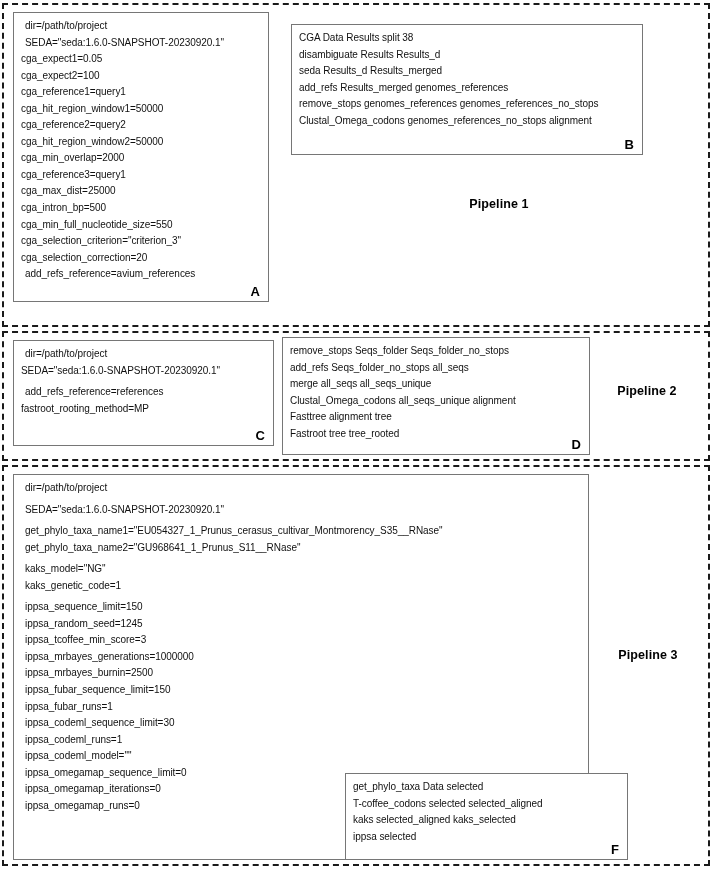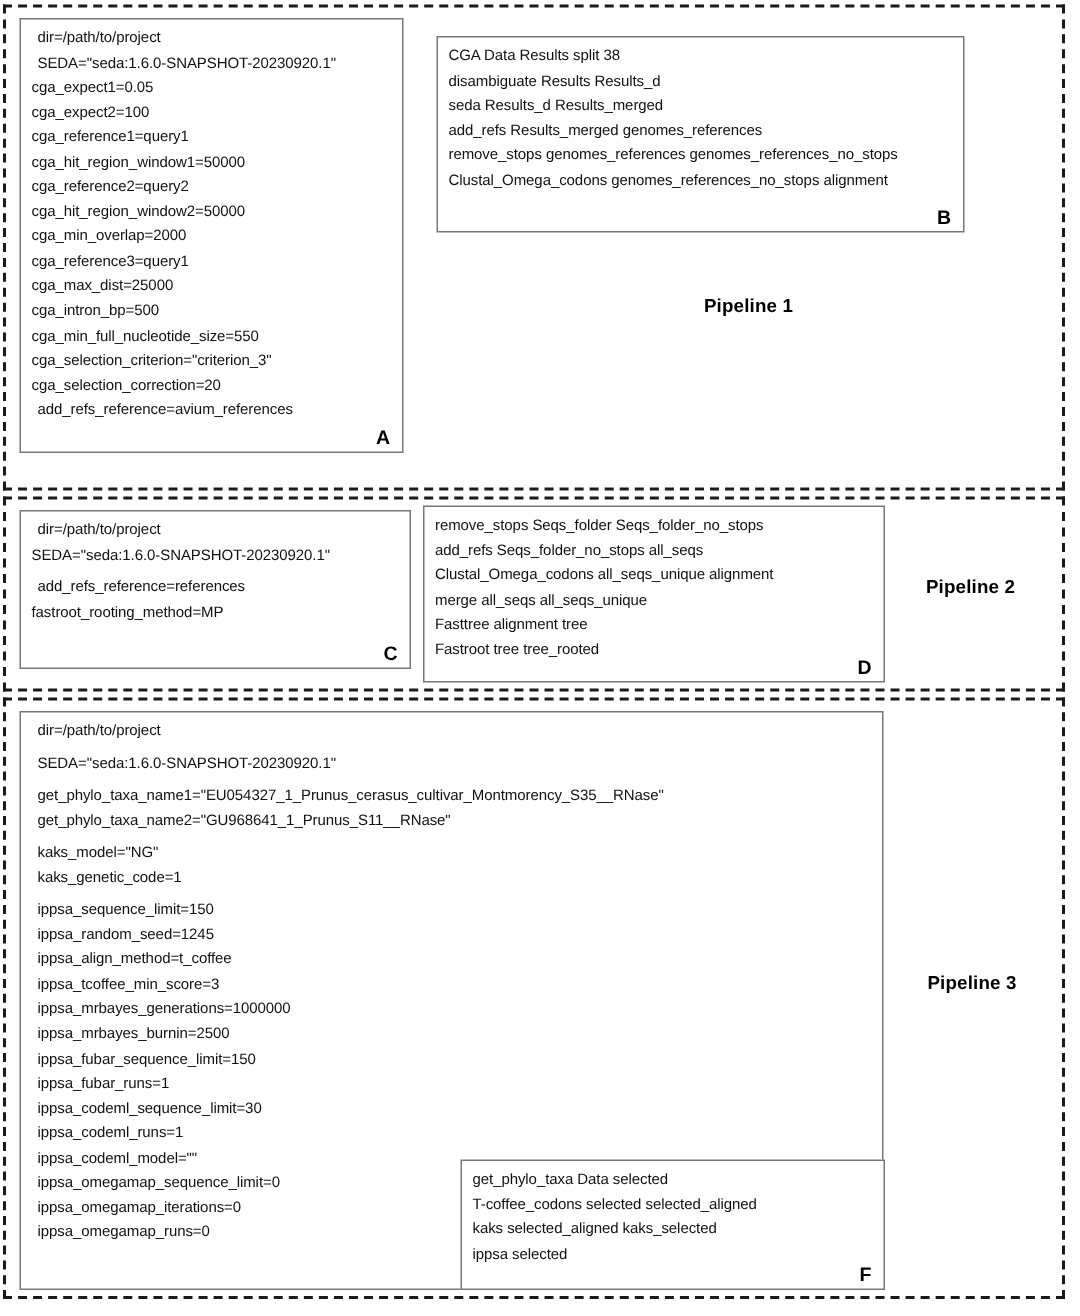--- a/index.html
+++ b/index.html
@@ -97,21 +97,21 @@
   #panel-d { left: 278px; top: 4px;  width: 308px; height: 118px; }
   #pipeline-2 .pipeline-label { left: 586px; top: 51px; width: 114px; }
 
   
   #pipeline-3 { height: 401px; }
   #panel-e { left: 9px;   top: 7px;   width: 576px; height: 386px; }
   #panel-f { left: 303px; top: 306px; width: 283px; height: 87px; }
   #pipeline-3 .pipeline-label { left: 586px; top: 181px; width: 116px; }
 
   
-  #panel-f { z-index: 5; }
+  #panel-f { z-index: 5; margin-left: 38px; }
 </style>
 </head>
 <body>
 
 <div class="figure">
 
   <div class="pipeline" id="pipeline-1">
 
     <div class="panel" id="panel-a">
       <div class="panel-lines">
@@ -159,22 +159,22 @@
         <div class="code-line indent">add_refs_reference=references</div>
         <div class="code-line">fastroot_rooting_method=MP</div>
       </div>
       <div class="panel-letter">C</div>
     </div>
 
     <div class="panel" id="panel-d">
       <div class="panel-lines">
         <div class="code-line">remove_stops Seqs_folder Seqs_folder_no_stops</div>
         <div class="code-line">add_refs Seqs_folder_no_stops all_seqs</div>
+        <div class="code-line">merge all_seqs all_seqs_unique</div>
         <div class="code-line">Clustal_Omega_codons all_seqs_unique alignment</div>
-        <div class="code-line">merge all_seqs all_seqs_unique</div>
         <div class="code-line">Fasttree alignment tree</div>
         <div class="code-line">Fastroot tree tree_rooted</div>
       </div>
       <div class="panel-letter">D</div>
     </div>
 
     <div class="pipeline-label">Pipeline 2</div>
   </div>
 
   <div class="pipeline" id="pipeline-3">
@@ -182,21 +182,20 @@
     <div class="panel" id="panel-e">
       <div class="panel-lines">
         <div class="code-line indent gap-after">dir=/path/to/project</div>
         <div class="code-line indent gap-after">SEDA="seda:1.6.0-SNAPSHOT-20230920.1"</div>
         <div class="code-line indent">get_phylo_taxa_name1="EU054327_1_Prunus_cerasus_cultivar_Montmorency_S35__RNase"</div>
         <div class="code-line indent gap-after">get_phylo_taxa_name2="GU968641_1_Prunus_S11__RNase"</div>
         <div class="code-line indent">kaks_model="NG"</div>
         <div class="code-line indent gap-after">kaks_genetic_code=1</div>
         <div class="code-line indent">ippsa_sequence_limit=150</div>
         <div class="code-line indent">ippsa_random_seed=1245</div>
-        <div class="code-line indent">ippsa_align_method=t_coffee</div>
         <div class="code-line indent">ippsa_tcoffee_min_score=3</div>
         <div class="code-line indent">ippsa_mrbayes_generations=1000000</div>
         <div class="code-line indent">ippsa_mrbayes_burnin=2500</div>
         <div class="code-line indent">ippsa_fubar_sequence_limit=150</div>
         <div class="code-line indent">ippsa_fubar_runs=1</div>
         <div class="code-line indent">ippsa_codeml_sequence_limit=30</div>
         <div class="code-line indent">ippsa_codeml_runs=1</div>
         <div class="code-line indent">ippsa_codeml_model=""</div>
         <div class="code-line indent">ippsa_omegamap_sequence_limit=0</div>
         <div class="code-line indent">ippsa_omegamap_iterations=0</div>

